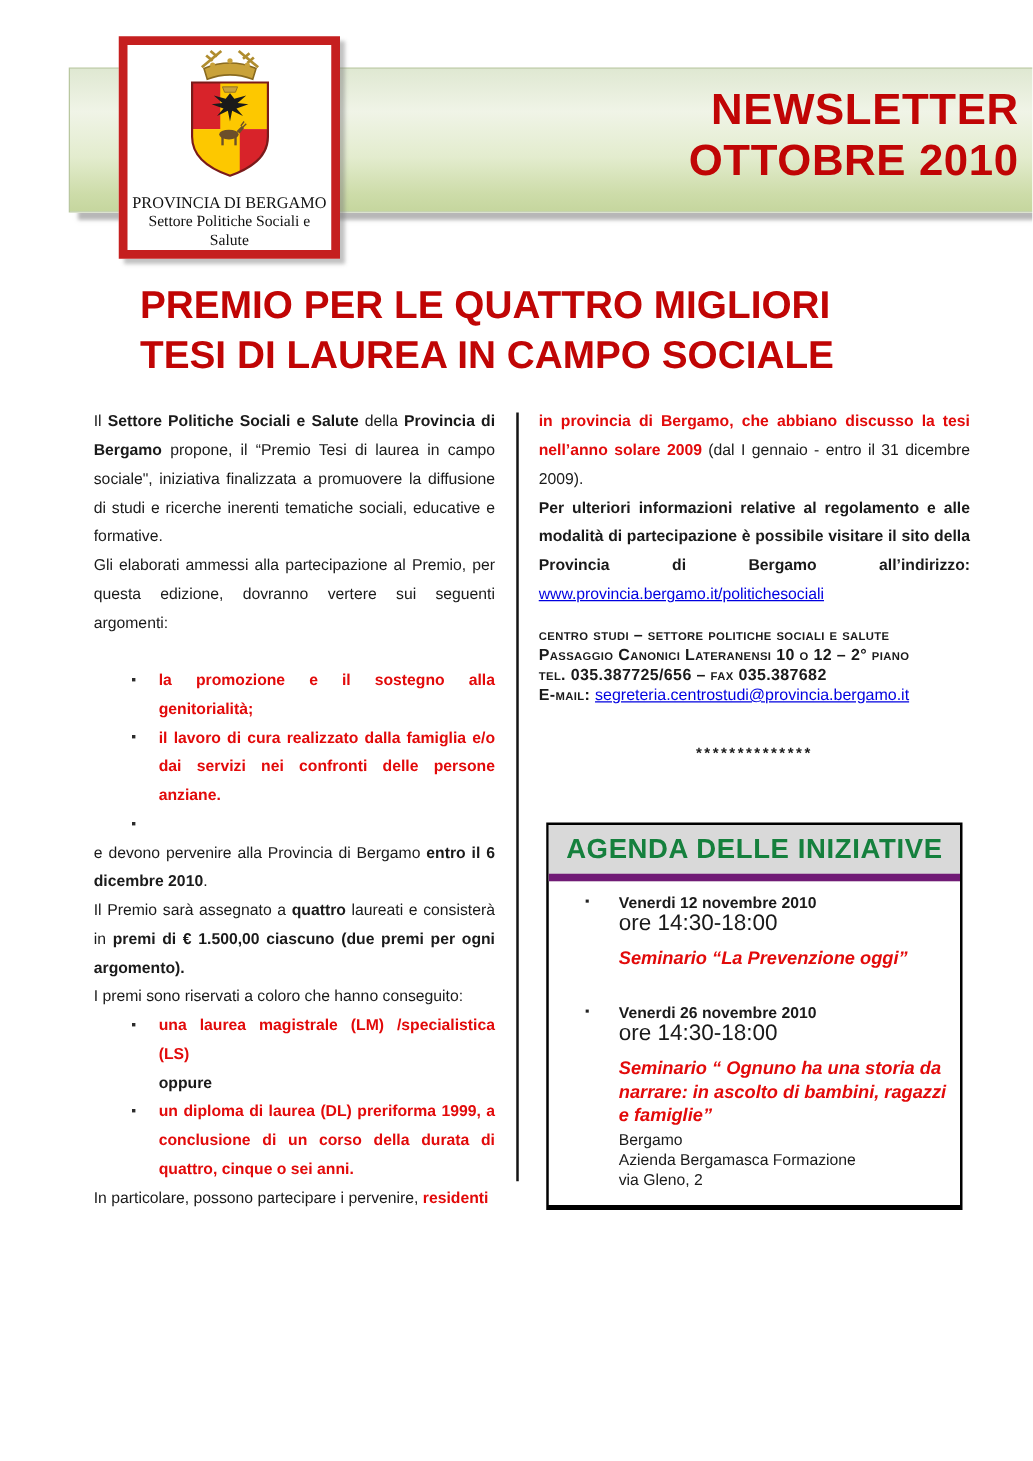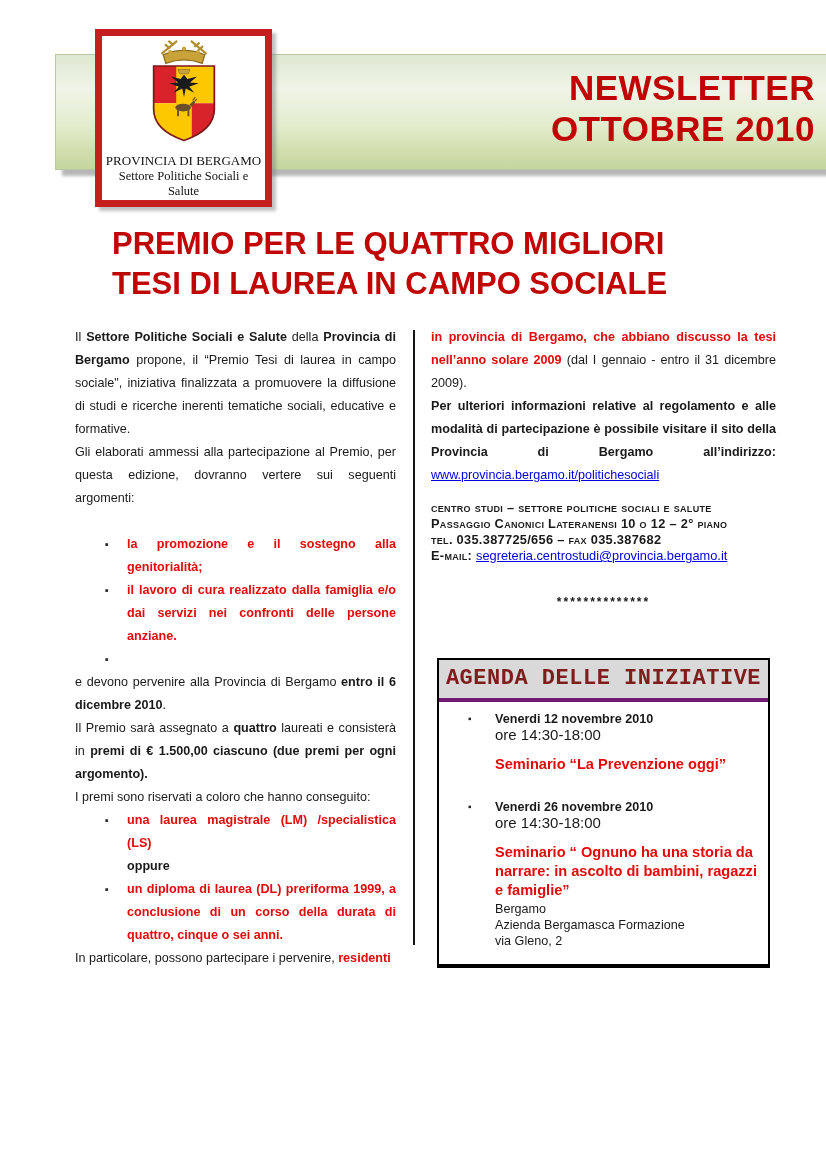--- a/index.html
+++ b/index.html
@@ -62,31 +62,31 @@
   .sc { font-variant:small-caps; letter-spacing:0.3px; }
 
   .separator { margin-top:27px; text-align:center; font-weight:bold; font-size:12px; letter-spacing:2px; }
 
   
   .agenda {
     position:absolute; left:437px; top:658px; width:333px; height:310px;
     border:2px solid #000; border-bottom-width:4px; background:#fff; box-sizing:border-box;
   }
   .agenda-header {
-    background:#d9d9d9; border-bottom:4px solid #701a75;
-    font-family:Liberation Mono, monospace; font-weight:bold; font-size:22px;
-    text-align:center; padding:6px 0 7px 0; color:#7f1d1d; letter-spacing:0.5px;
+    background:#d9d9d9; border-bottom:6px solid #701a75;
+    font-family:Liberation Sans, sans-serif; font-weight:bold; font-size:22px;
+    text-align:center; padding:6px 0 7px 0; color:#15803d; letter-spacing:0.5px;
   }
   .agenda-body { padding:9px 10px 0 14px; }
   .event2 { margin-top:25px; }
   .ev-head { display:flex; }
   .ev-bullet { flex:0 0 27px; margin-left:15px; font-size:10px; padding-top:2px; color:#222; }
   .ev-date { font-weight:bold; font-size:12.6px; line-height:16px; }
-  .ev-time { font-size:15px; line-height:16px; }
-  .ev-title { margin:12px 0 1px 42px; color:#e20a0a; font-weight:bold; font-size:14.6px; line-height:19px; }
+  .ev-time { font-size:18px; line-height:16px; }
+  .ev-title { margin:12px 0 1px 42px; color:#e20a0a; font-weight:bold; font-size:14.6px; line-height:19px;font-style:italic; }
   .ev-loc { margin-left:42px; font-size:12.6px; line-height:16px; }
 </style>
 </head>
 <body>
 
 <div class="page">
 
   <div class="banner">
     <div class="masthead">
       <div>NEWSLETTER</div>

